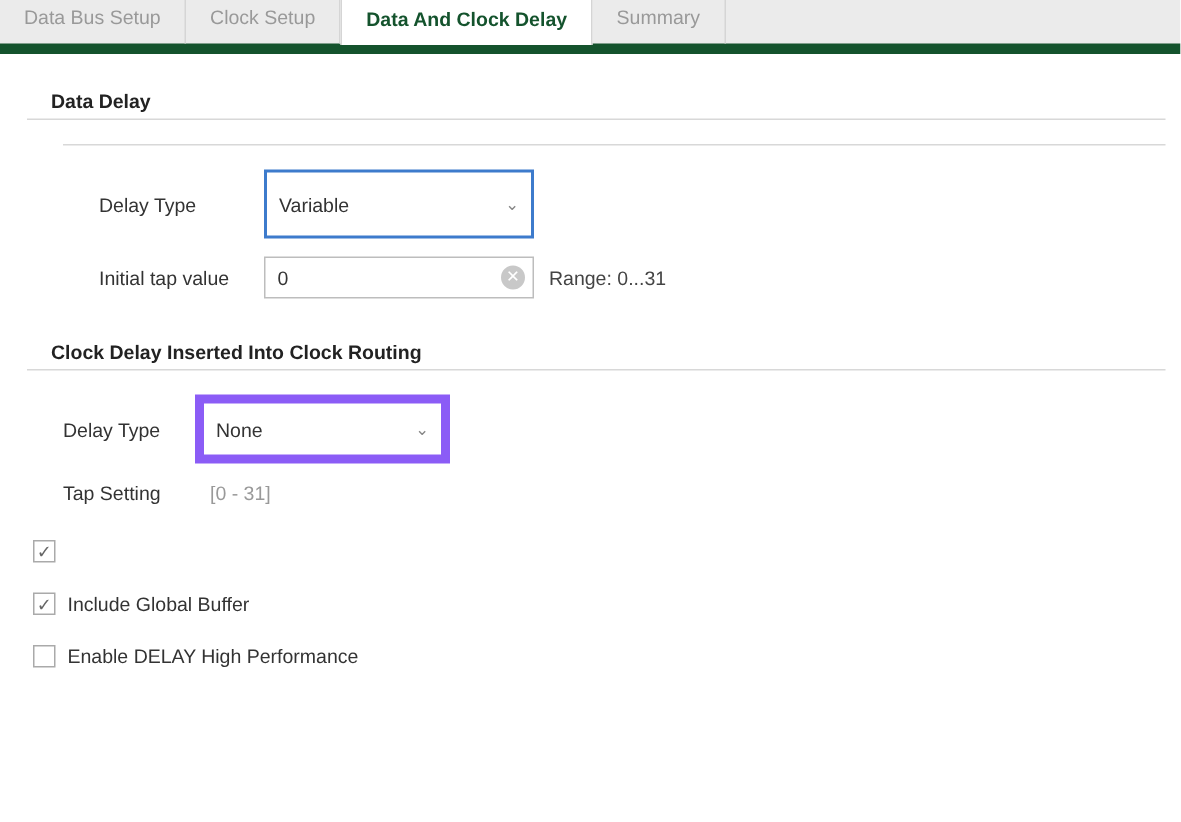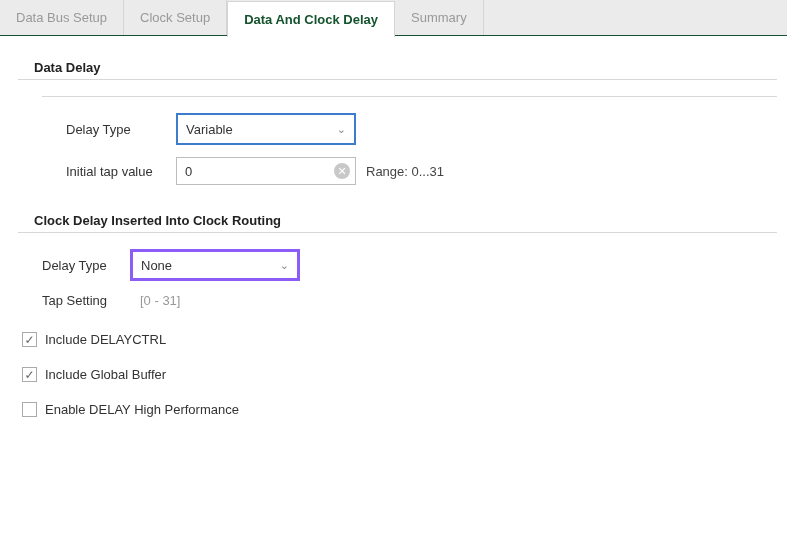--- a/index.html
+++ b/index.html
@@ -8,23 +8,23 @@
       font-size: 13px;
       color: #333;
       background: #fff;
       width: 787px;
       height: 548px;
       overflow: hidden;
     }
     .tab-bar {
       display: flex;
       background: #ebebeb;
-      border-bottom: 1px solid #14532d;
+      border-bottom: 7px solid #14532d;
       height: 36px;
-      align-items: center;
+      align-items: flex-end;
     }
     .tab {
       padding: 10px 16px;
       color: #999;
       font-size: 13px;
       border-right: 1px solid #d5d5d5;
       cursor: pointer;
       display: flex;
       align-items: center;
     }
@@ -69,29 +69,29 @@
     }
     .label-col {
       width: 110px;
       color: #333;
       font-size: 13px;
     }
     .label-col.short { width: 88px; }
     .select-wrap {
       position: relative;
       width: 180px;
-      height: 32px;
+      height: 46px;
       background: #fff;
     }
     .select-wrap.wide { width: 180px; }
     .select-wrap.narrow { width: 170px; }
     .select-disp {
       width: 100%;
       height: 100%;
-      border: 3px solid #8b5cf6;
+      border: 6px solid #8b5cf6;
       padding: 5px 8px;
       font-size: 13px;
       color: #333;
       display: flex;
       align-items: center;
       justify-content: space-between;
       cursor: pointer;
     }
     .select-disp.active-blue { border: 2px solid #3d7bcc; }
     .chev { color: #888; font-size: 11px; }
@@ -209,21 +209,20 @@
     </div>
     <div class="row">
       <div class="label-col short">Tap Setting</div>
       <span class="range-text muted">[0 - 31]</span>
     </div>
   </div>
 
   <div class="checkbox-group">
     <div class="check-row">
       <div class="checkbox">✓</div>
-      <span class="check-label">Include DELAYCTRL</span>
     </div>
     <div class="check-row">
       <div class="checkbox">✓</div>
       <span class="check-label">Include Global Buffer</span>
     </div>
     <div class="check-row">
       <div class="checkbox"></div>
       <span class="check-label">Enable DELAY High Performance</span>
     </div>
   </div>

